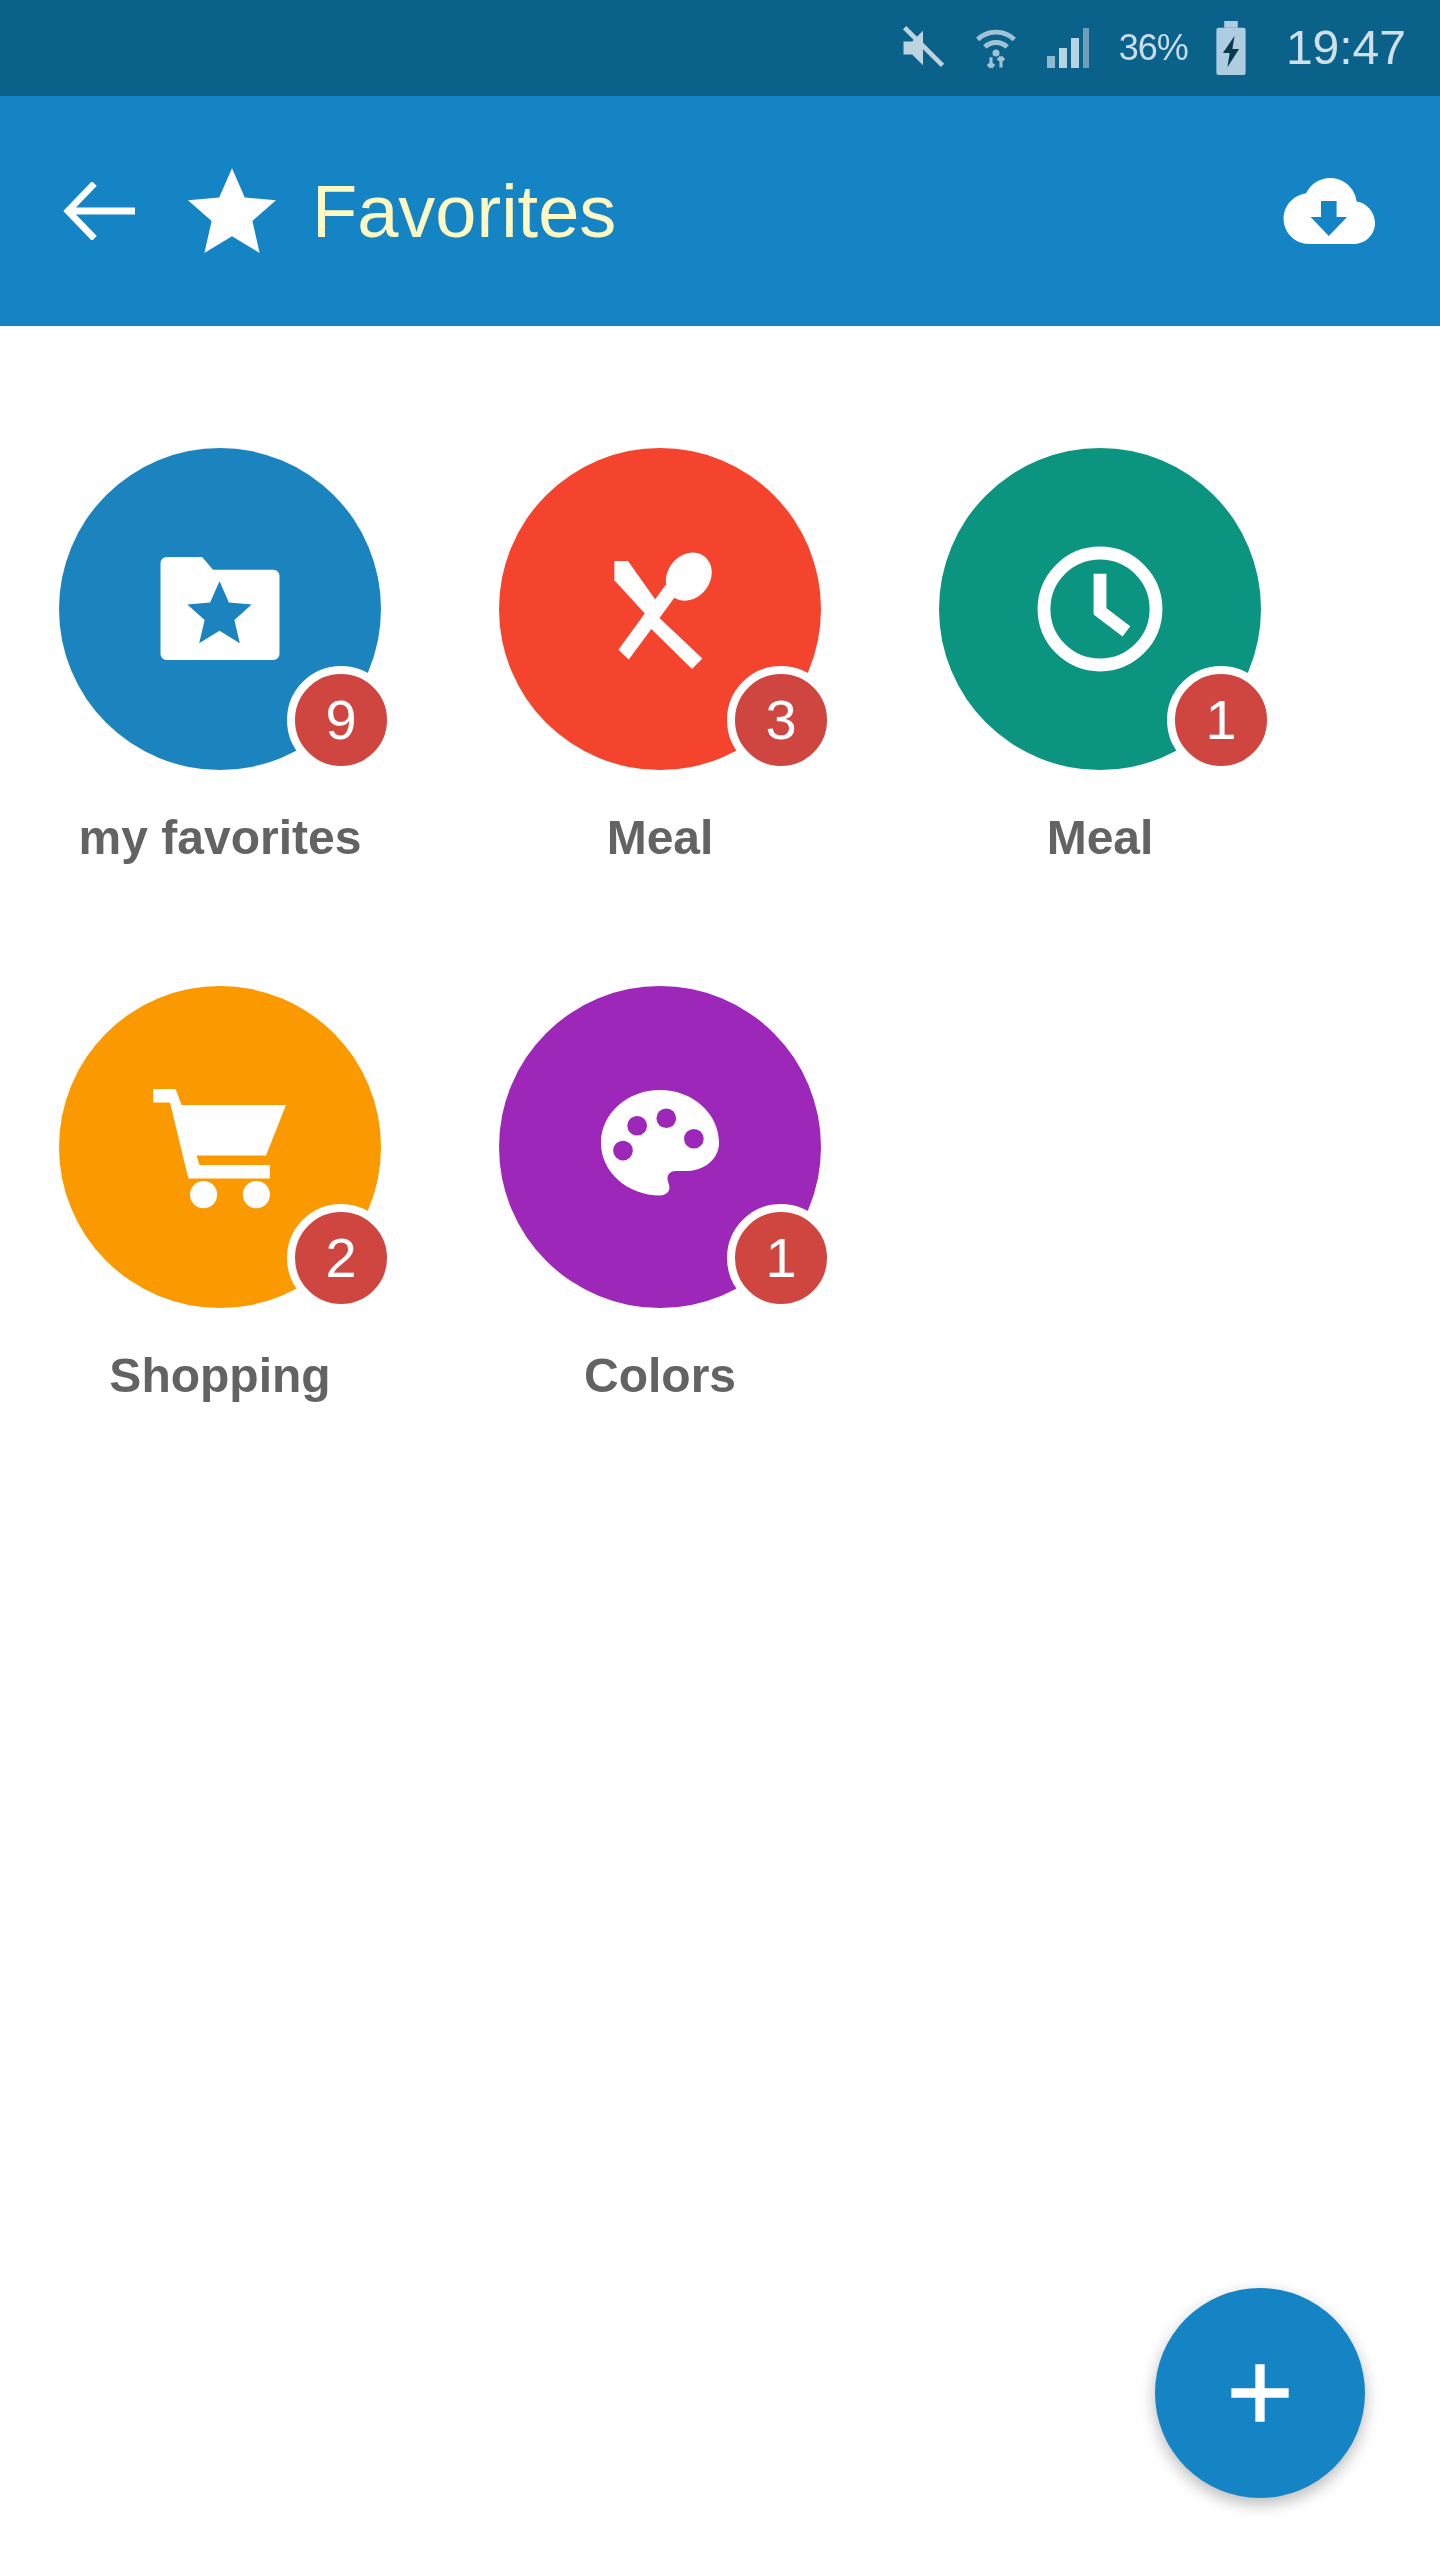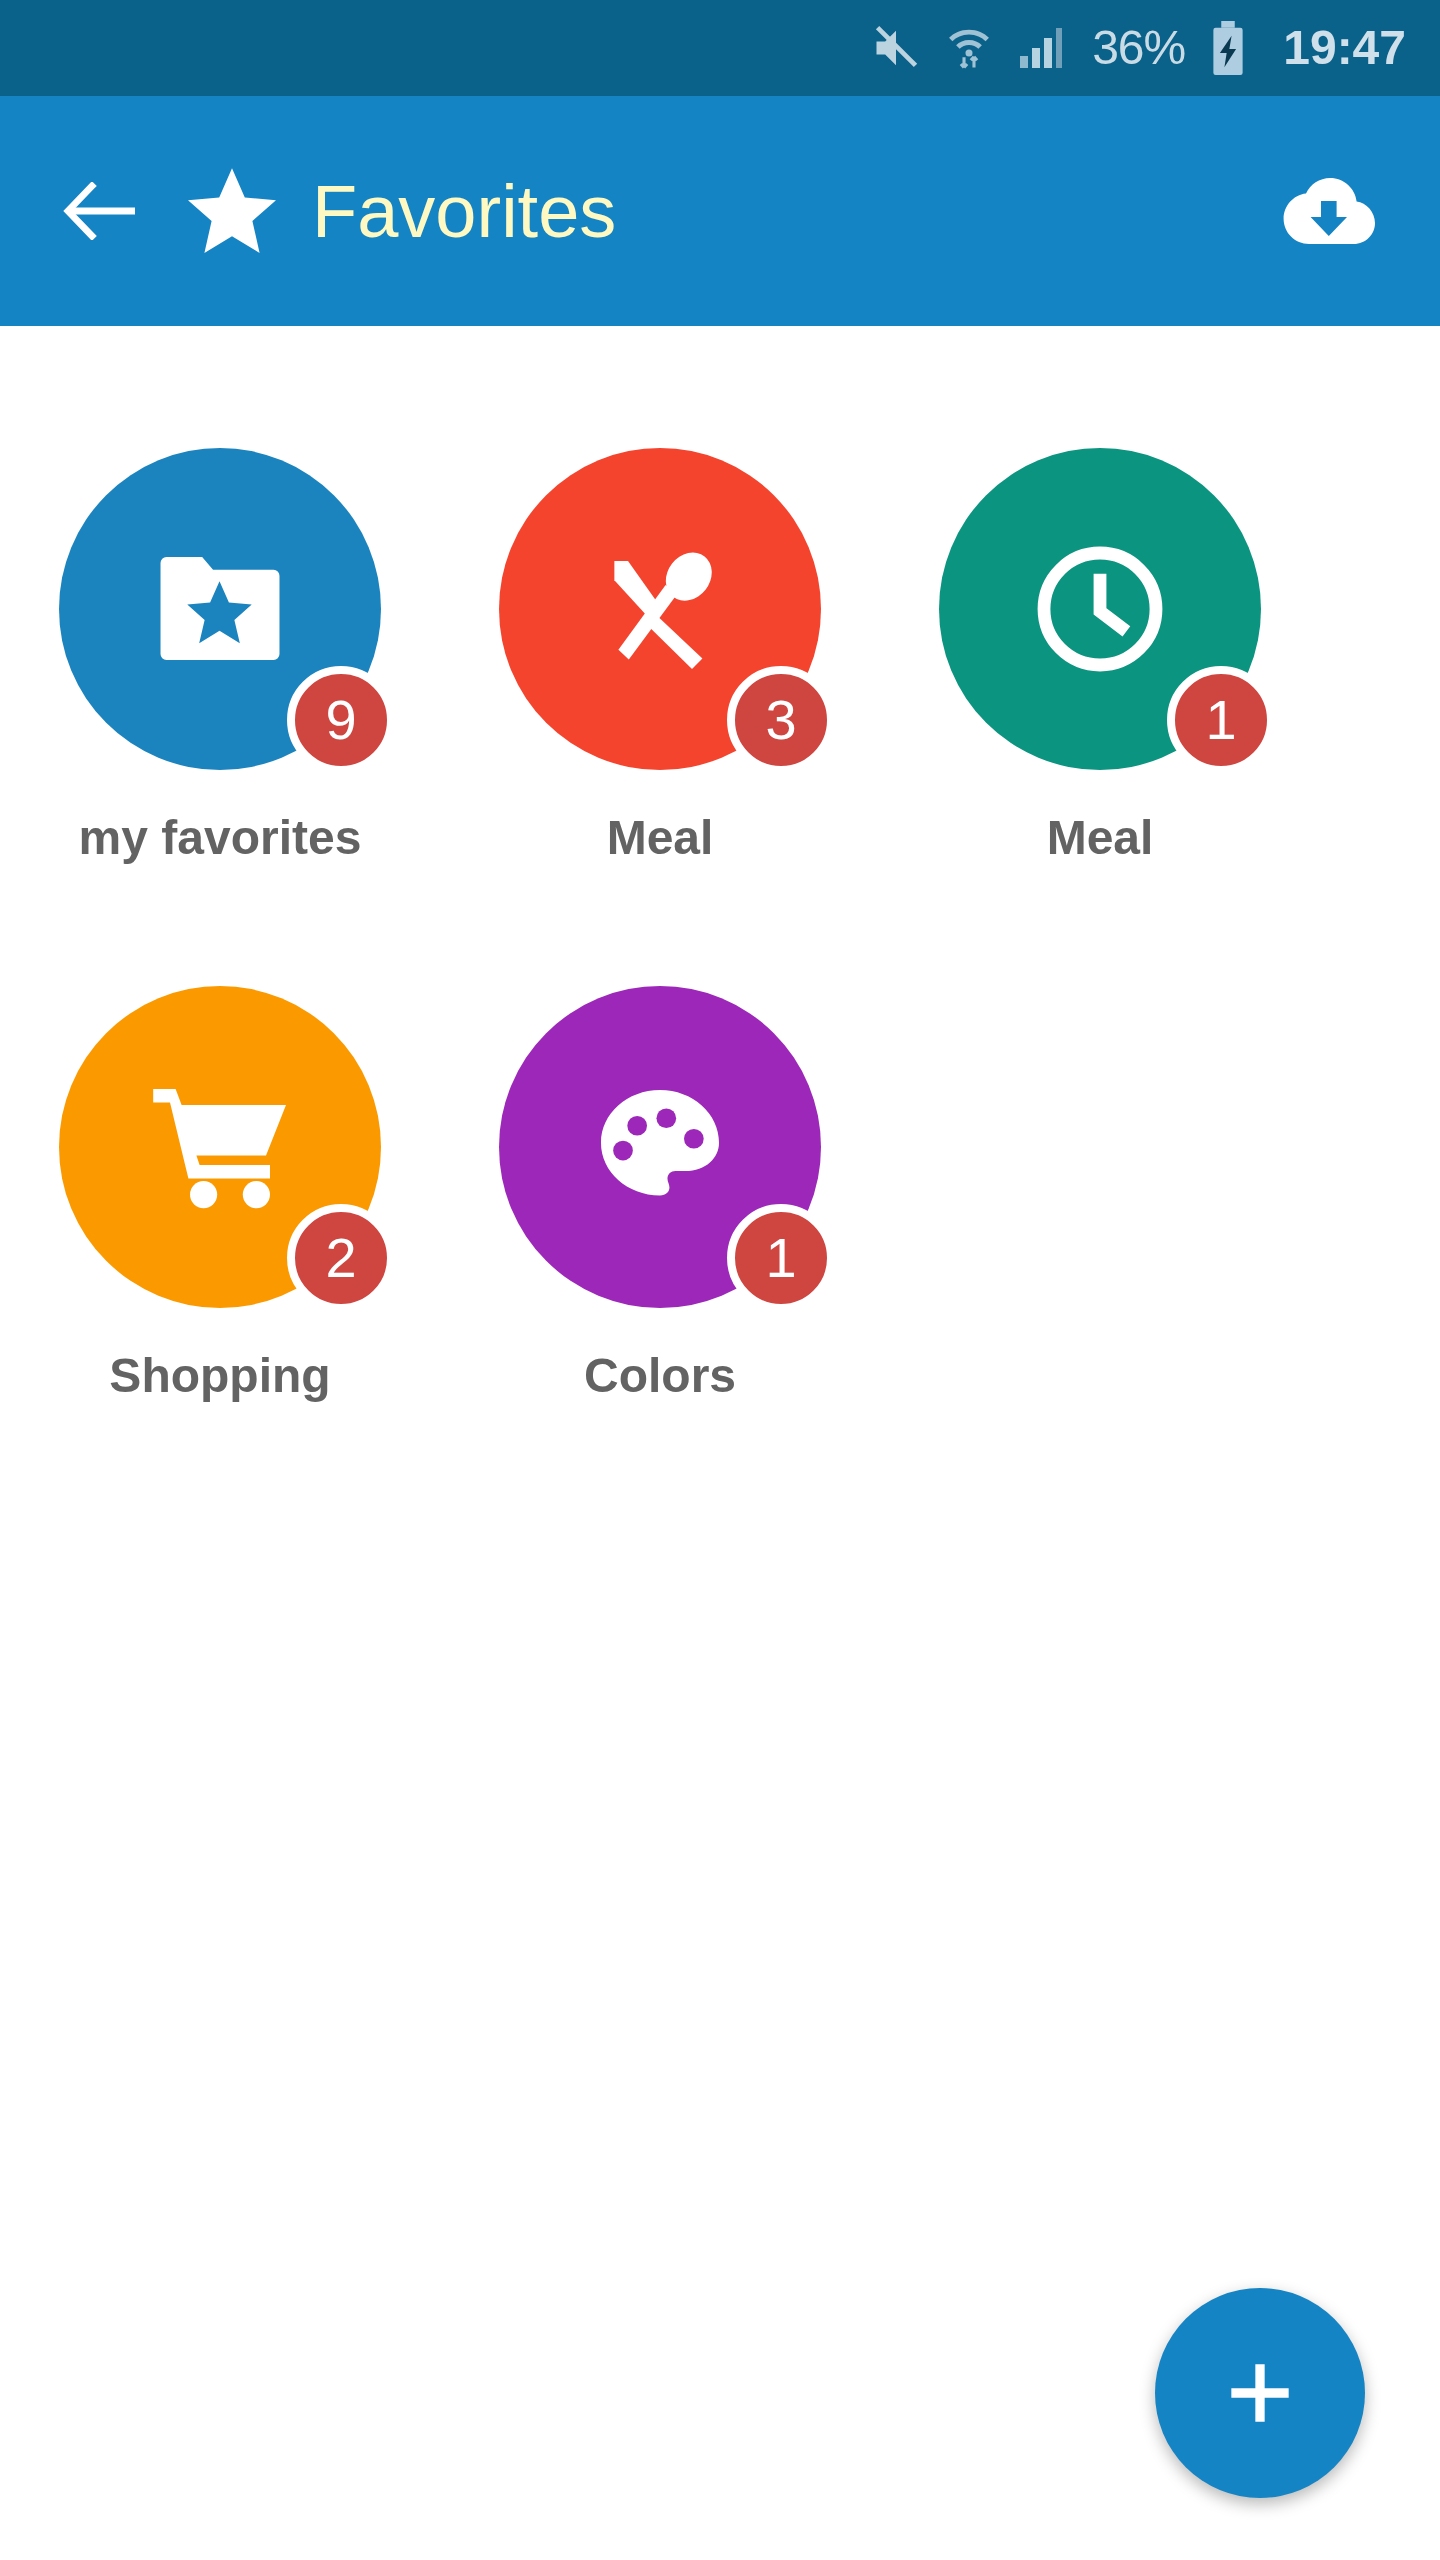--- a/index.html
+++ b/index.html
@@ -14,25 +14,25 @@
   
   .status-bar {
     position:absolute; top:0; left:0; width:1440px; height:96px;
     background:#0a6189;
     display:flex; align-items:center; justify-content:flex-end;
     padding-right:34px;
   }
   .status-icons { display:flex; align-items:center; gap:22px; }
   .sb-ico { display:flex; align-items:center; }
   .battery-pct {
-    color:#c9dce6; font-size:48px; font-weight:400; letter-spacing:-1px;
+    color:#c9dce6; font-size:36px; font-weight:400; letter-spacing:-1px;
     line-height:1; margin-left:6px; margin-right:2px;
   }
   .clock {
-    color:#cfe0ea; font-size:48px; font-weight:700; letter-spacing:0px;
+    color:#cfe0ea; font-size:48px; font-weight:400; letter-spacing:0px;
     line-height:1; margin-left:14px;
   }
 
   
   .app-bar {
     position:absolute; top:96px; left:0; width:1440px; height:230px;
     background:#1484c4;
     display:flex; align-items:center;
   }
   .back-btn { margin-left:62px; width:78px; height:78px;

